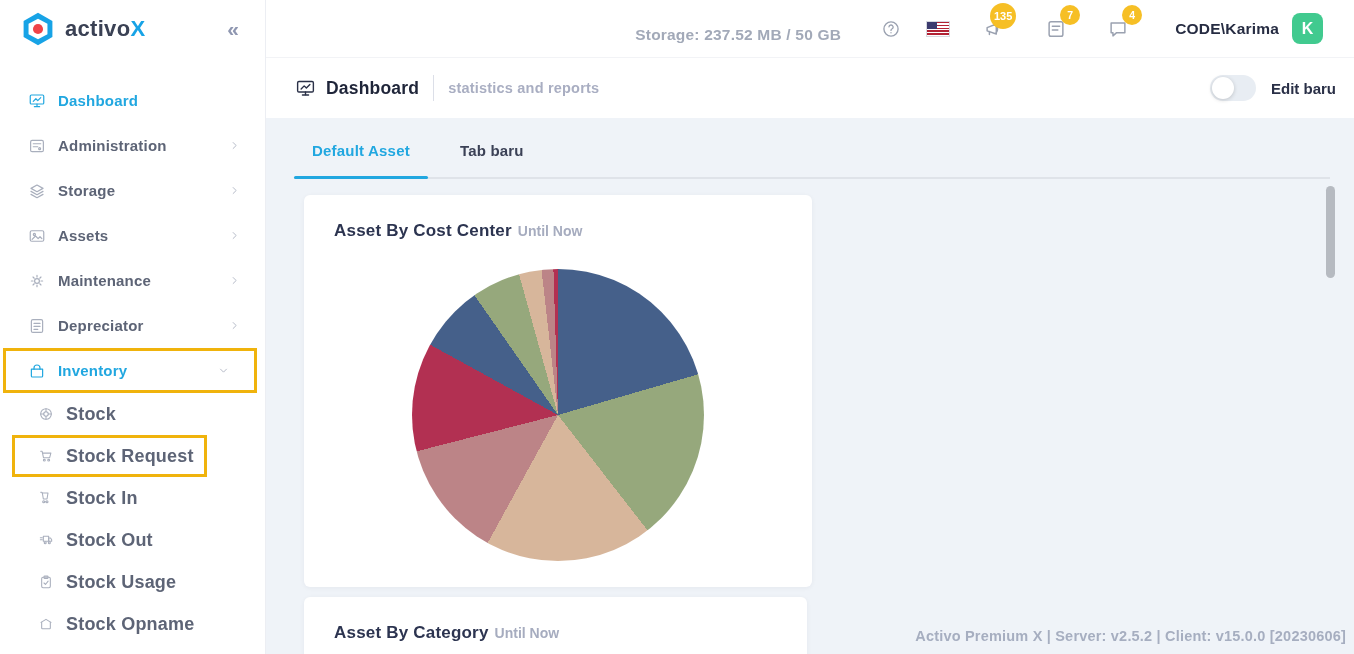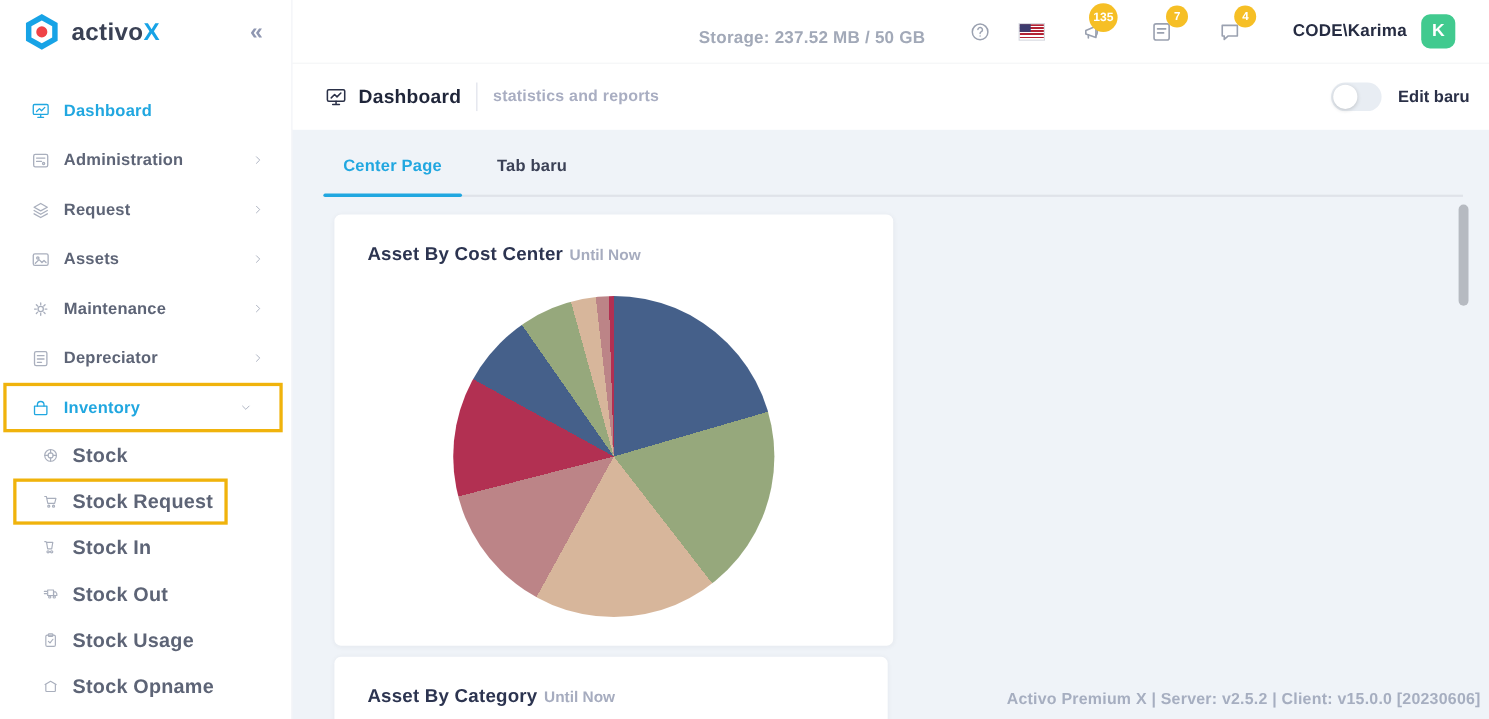--- a/index.html
+++ b/index.html
@@ -119,21 +119,21 @@
           </span>
         </div>
         <div class="item">
           <span class="icon">
             <svg viewBox="0 0 24 24" fill="none" stroke="currentColor" stroke-width="1.6" stroke-linecap="round" stroke-linejoin="round">
               <path d="M12 4 20 8.5 12 13 4 8.5z"></path>
               <path d="M4 12.5 12 17l8-4.5"></path>
               <path d="M4 16.5 12 21l8-4.5"></path>
             </svg>
           </span>
-          <span class="label">Request</span>
+          <span class="label">Storage</span>
           <span class="chev">
             <svg viewBox="0 0 24 24" fill="none" stroke="currentColor" stroke-width="1.6" stroke-linecap="round" stroke-linejoin="round">
               <polyline points="9.5 6.5 15 12 9.5 17.5"></polyline>
             </svg>
           </span>
         </div>
         <div class="item">
           <span class="icon">
             <svg viewBox="0 0 24 24" fill="none" stroke="currentColor" stroke-width="1.6" stroke-linecap="round" stroke-linejoin="round">
               <rect x="3" y="5" width="18" height="14" rx="2"></rect>
@@ -314,21 +314,21 @@
       <span class="ph-right">
         <span class="toggle">
             <span class="knob"></span>
           </span>
         <span class="edit-label">Edit baru</span>
       </span>
     </div>
 
     <div class="content">
       <div class="tabs">
-        <span class="tab active">Center Page</span>
+        <span class="tab active">Default Asset</span>
         <span class="tab">Tab baru</span>
       </div>
 
       <div class="cards">
         <div class="card">
           <div>
             <span class="card-title">Asset By Cost Center</span><span class="card-sub">Until Now</span>
           </div>
           <div class="pie" style="background: conic-gradient(rgb(69, 96, 138) 0%, rgb(69, 96, 138) 20.5%, rgb(150, 168, 124) 20.5%, rgb(150, 168, 124) 39.5%, rgb(215, 182, 155) 39.5%, rgb(215, 182, 155) 58%, rgb(188, 132, 135) 58%, rgb(188, 132, 135) 71%, rgb(178, 48, 82) 71%, rgb(178, 48, 82) 83%, rgb(69, 96, 138) 83%, rgb(69, 96, 138) 90.3%, rgb(150, 168, 124) 90.3%, rgb(150, 168, 124) 95.7%, rgb(215, 182, 155) 95.7%, rgb(215, 182, 155) 98.2%, rgb(188, 132, 135) 98.2%, rgb(188, 132, 135) 99.5%, rgb(178, 48, 82) 99.5%, rgb(178, 48, 82) 100%);"></div>
         </div>

